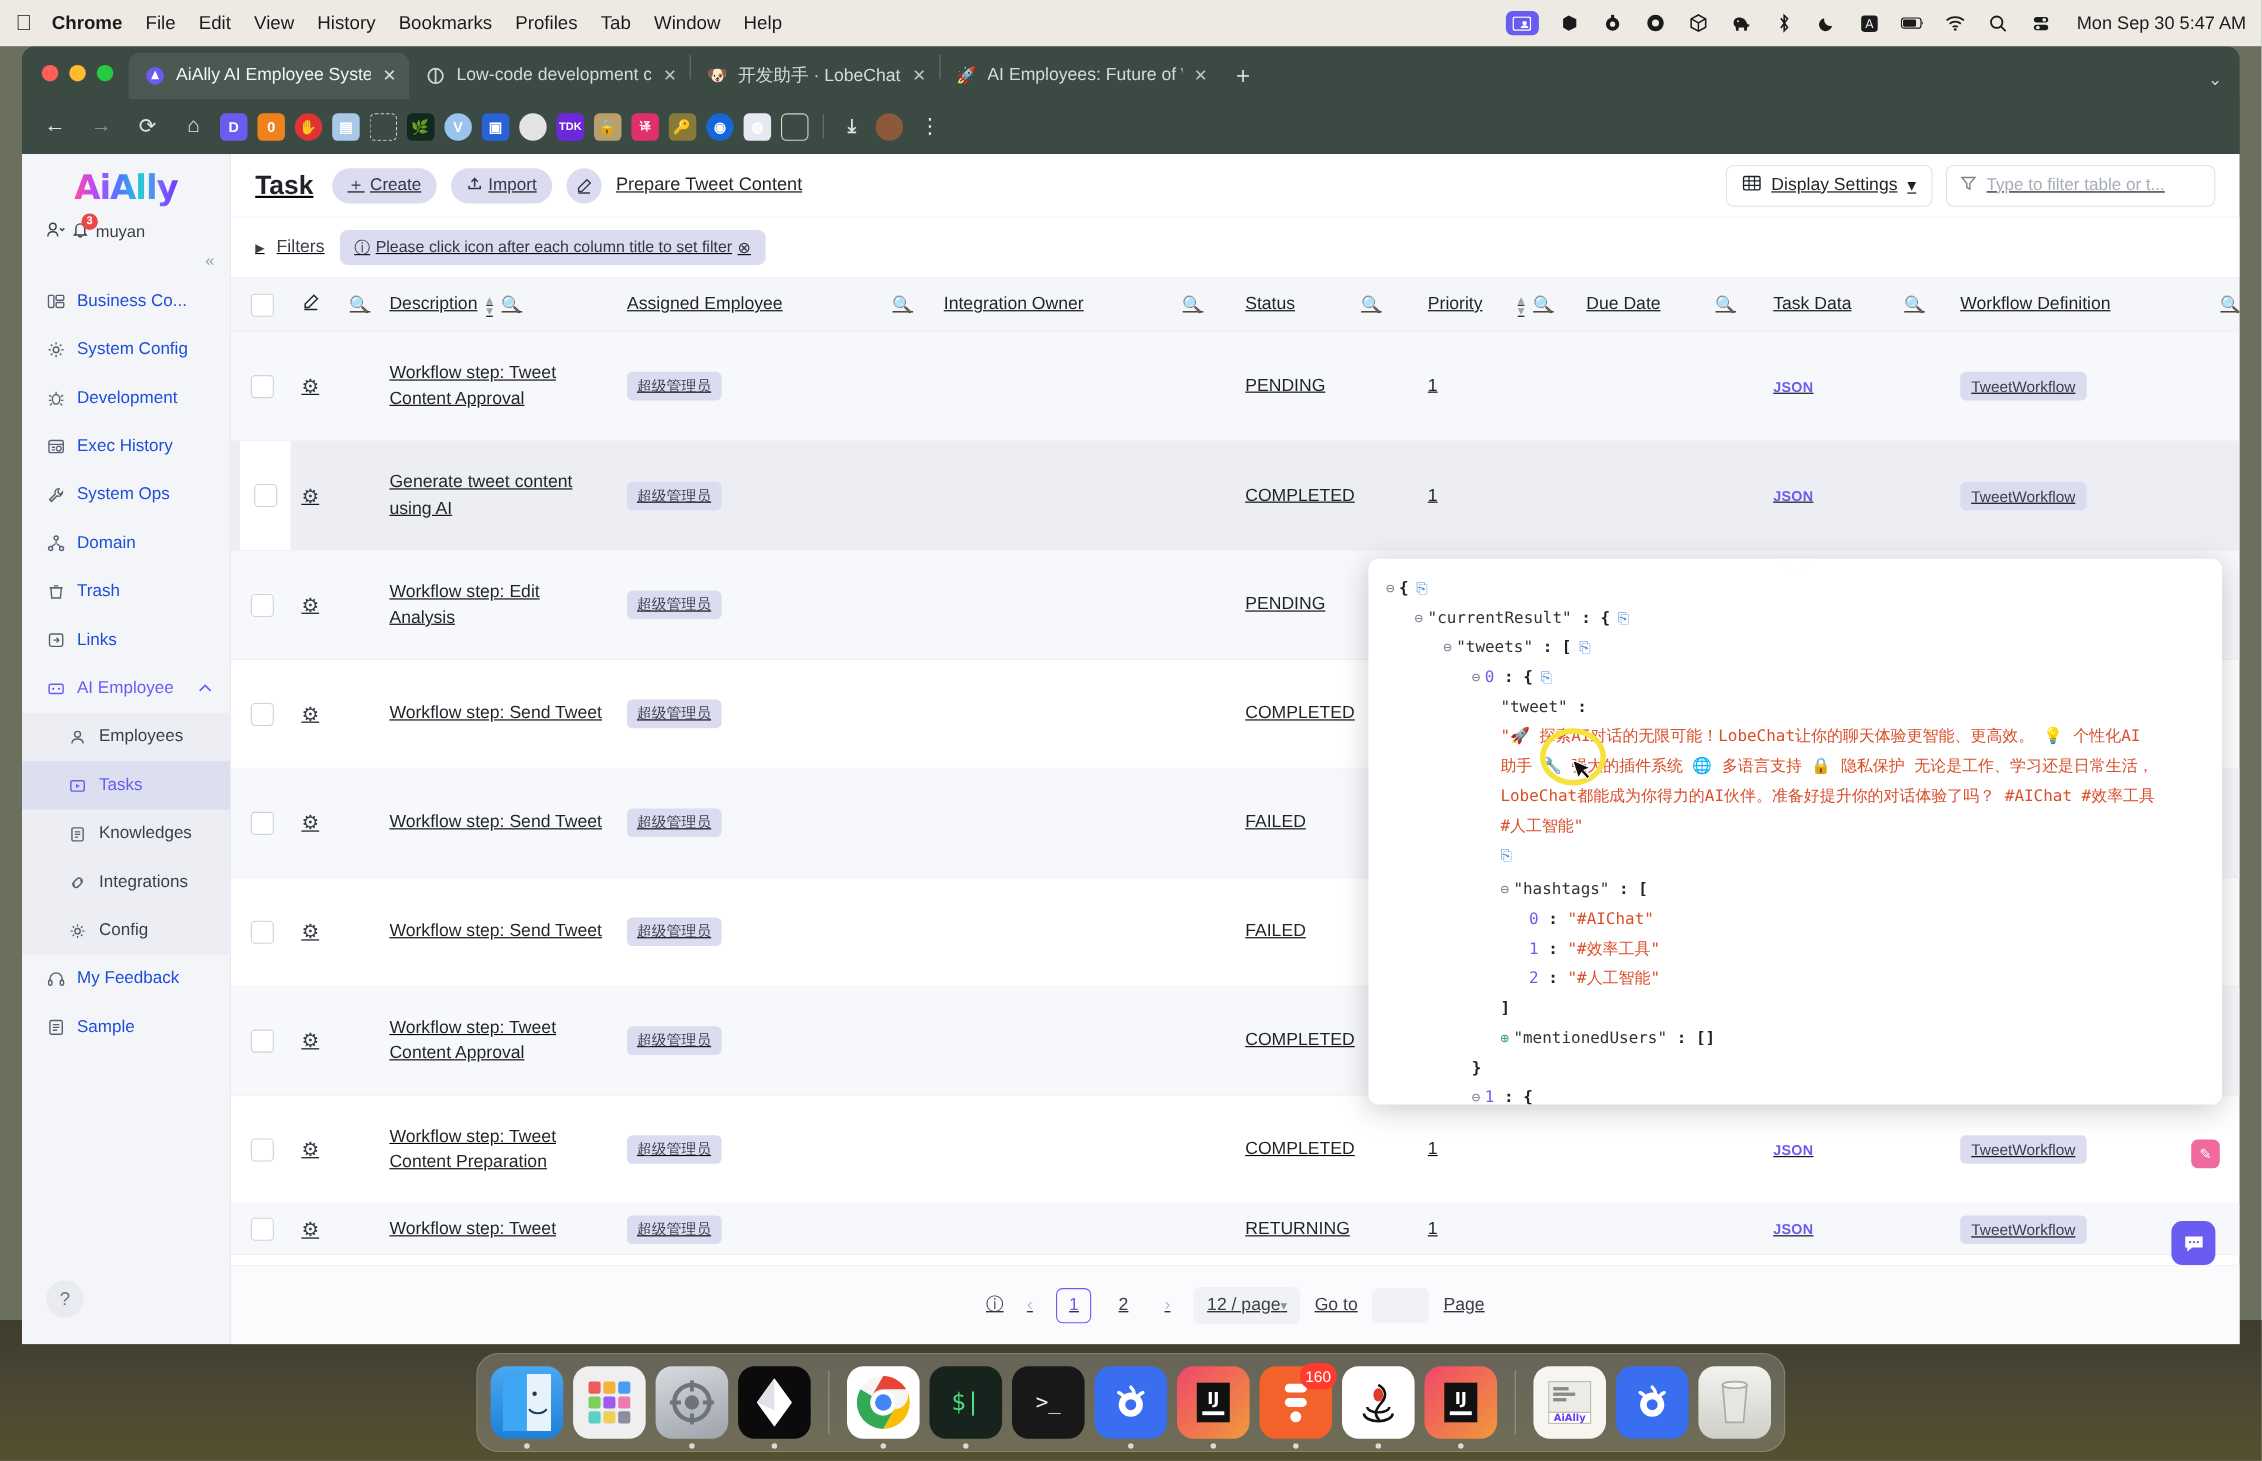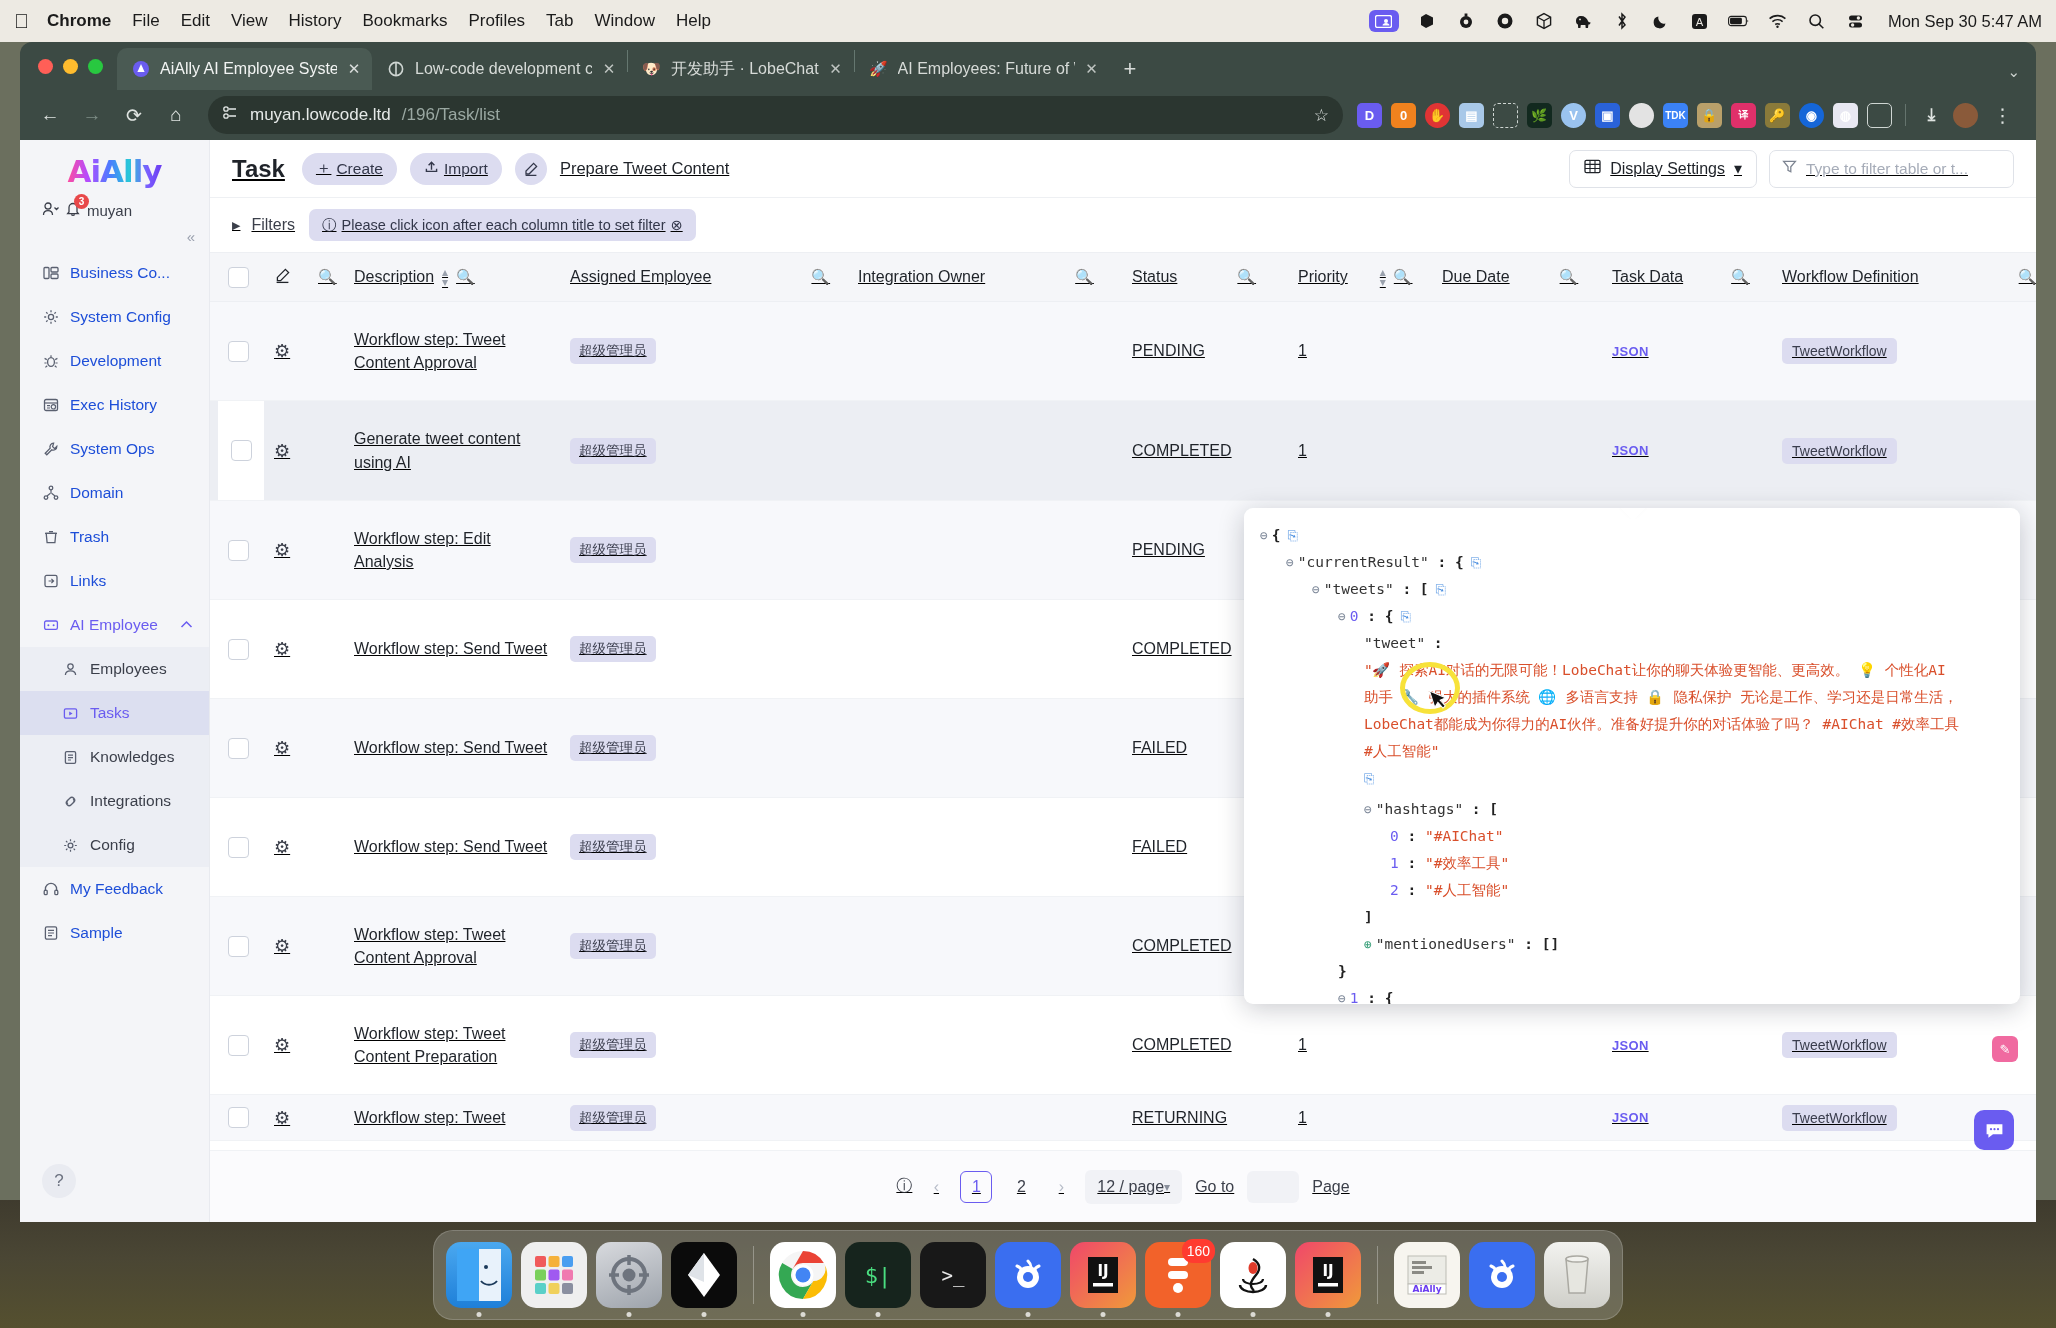--- a/index.html
+++ b/index.html
@@ -393,44 +393,32 @@
     <span class="newtab">+</span>
     <span class="chev">⌄</span>
   </div>
 
   <div class="toolbar">
     <span class="tbtn">←</span>
     <span class="tbtn dim">→</span>
     <span class="tbtn">⟳</span>
     <span class="tbtn">⌂</span>
 
-    <div class="omnibox">
-      <span>
-        <svg width="17" height="15" viewBox="0 0 17 15">
-            <circle cx="4" cy="4" r="2.2" fill="none" stroke="#e5e9e7" stroke-width="1.3"></circle>
-            <circle cx="4" cy="11" r="2.2" fill="none" stroke="#e5e9e7" stroke-width="1.3"></circle>
-            <path d="M7 4h7M7 11h7" stroke="#e5e9e7" stroke-width="1.3"></path>
-          </svg>
-      </span>
-      <span>muyan.lowcode.ltd</span>
-        <span class="urlpath">/196/Task/list</span>
-      <span class="star">☆</span>
-    </div>
 
     <div class="exticons">
       <span class="ext" style="background:#6a5cf0">D</span>
       <span class="ext" style="background:#f0821e">0</span>
       <span class="ext" style="background:#e03434;border-radius:50%">✋</span>
       <span class="ext" style="background:#a8c8e8">▤</span>
       <span class="ext" style="background:transparent;border:1.5px dashed #cfd6d3"></span>
       <span class="ext" style="background:#12291f">🌿</span>
       <span class="ext" style="background:#9ac3ef;border-radius:50%">V</span>
       <span class="ext" style="background:#2a62d8">▣</span>
       <span class="ext" style="background:#e3e3e3;border-radius:50%"></span>
-      <span class="ext" style="background:#3b82f6;font-size:10px">TDK</span>
+      <span class="ext" style="background:#6d28d9;font-size:10px">TDK</span>
       <span class="ext" style="background:#b9a06a">🔒</span>
       <span class="ext" style="background:#e0306a;font-size:10px">译</span>
       <span class="ext" style="background:#8a7a3a">🔑</span>
       <span class="ext" style="background:#1566d8;border-radius:50%">◉</span>
       <span class="ext" style="background:#e8e8f2">◍</span>
       <span class="ext" style="background:transparent;border:1.5px solid #cfd6d3"></span>
       <span class="extsep"></span>
       <span class="ext" style="background:transparent;color:#dfe4e1;font-size:17px">⤓</span>
       <span class="ext" style="background:#8a5a3a;border-radius:50%"></span>
       <span class="kebab">⋮</span>

